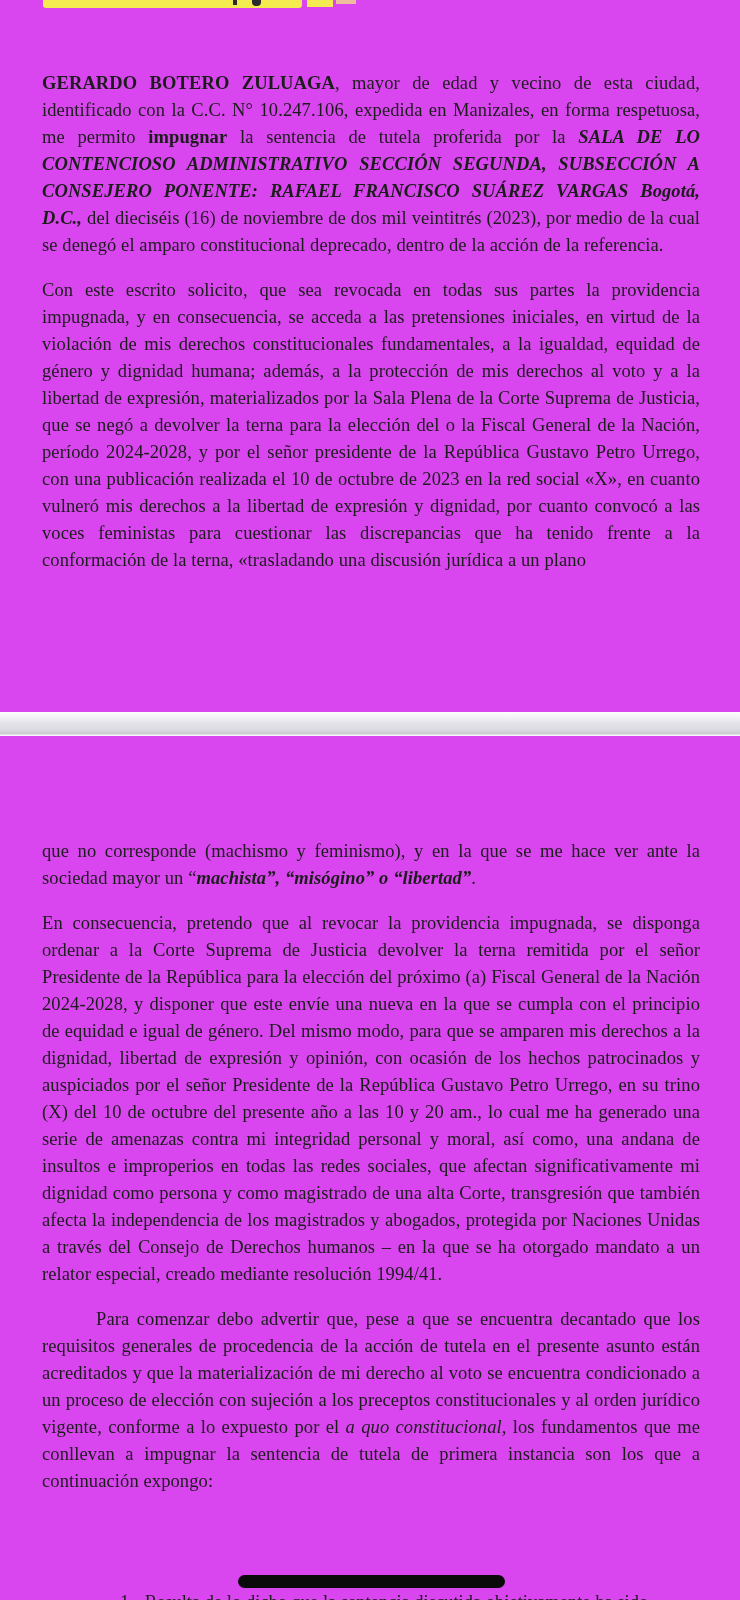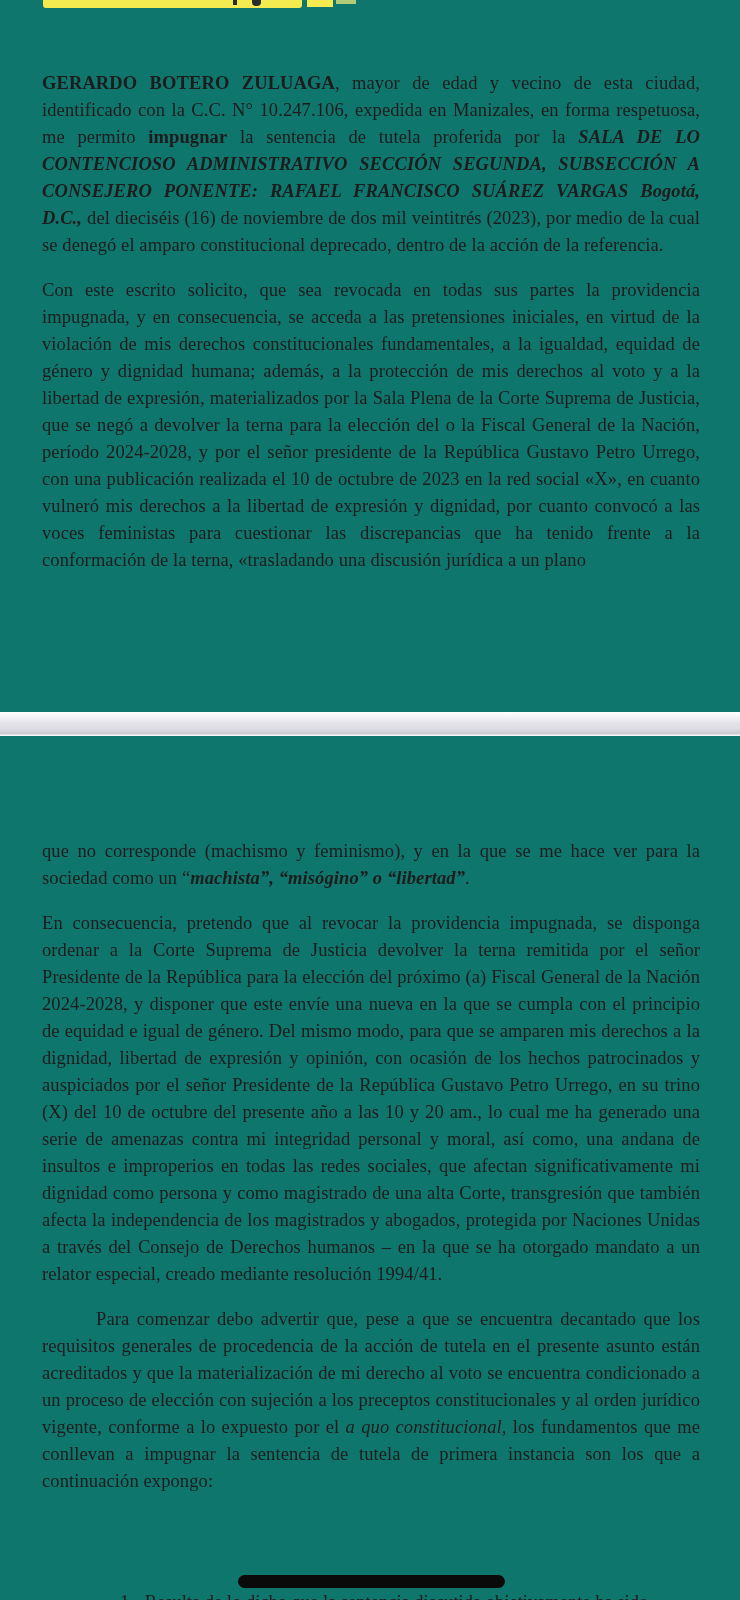--- a/index.html
+++ b/index.html
@@ -2,21 +2,21 @@
 <html><head>
 <meta charset="utf-8">
 <title>Document</title>
 <style>
   html,body{margin:0;padding:0;}
   body{
     width:740px;height:1600px;position:relative;background:#ffffff;
     font-family:"Liberation Serif","DejaVu Serif",serif;
     color:#1c1c1c;overflow:hidden;
   }
-  .viewer{position:absolute;inset:0;background:#0f766e;}
+  .viewer{position:absolute;inset:0;background:#d946ef;}
 
   
   .hl-main{position:absolute;left:43px;top:0;width:259px;height:8px;background:#f3eb4f;border-radius:0 0 3px 3px;}
   .hl-desc-p{position:absolute;left:233px;top:0;width:4px;height:5px;background:#2b2b2b;}
   .hl-desc-g{position:absolute;left:252px;top:0;width:9px;height:6px;background:#2b2b2b;border-radius:0 0 4px 4px;}
   .hl-2{position:absolute;left:307px;top:0;width:26px;height:7px;background:#f3eb4f;}
   .hl-3{position:absolute;left:336px;top:0;width:20px;height:4px;background:#f6f07a;opacity:.7;}
 
   
   .textblock{position:absolute;left:42px;right:40px;font-size:18.5px;line-height:27px;letter-spacing:.1px;}
@@ -54,21 +54,21 @@
   <div class="hl-3"></div>
 
   <div class="textblock page1-text">
     <p class="para noindent"><span class="b">GERARDO BOTERO ZULUAGA</span><span>, mayor de edad y vecino de esta ciudad, identificado con la C.C. N° 10.247.106, expedida en Manizales, en forma respetuosa, me permito </span><span class="b">impugnar</span><span> la sentencia de tutela proferida por la </span><span class="b i">SALA DE LO CONTENCIOSO ADMINISTRATIVO SECCIÓN SEGUNDA, SUBSECCIÓN A CONSEJERO PONENTE: RAFAEL FRANCISCO SUÁREZ VARGAS Bogotá, D.C.,</span><span> del dieciséis (16) de noviembre de dos mil veintitrés (2023), por medio de la cual se denegó el amparo constitucional deprecado, dentro de la acción de la referencia.</span></p>
     <p class="para noindent"><span>Con este escrito solicito, que sea revocada en todas sus partes la providencia impugnada, y en consecuencia, se acceda a las pretensiones iniciales, en virtud de la violación de mis derechos constitucionales fundamentales, a la igualdad, equidad de género y dignidad humana; además, a la protección de mis derechos al voto y a la libertad de expresión, materializados por la Sala Plena de la Corte Suprema de Justicia, que se negó a devolver la terna para la elección del o la Fiscal General de la Nación, período 2024-2028, y por el señor presidente de la República Gustavo Petro Urrego, con una publicación realizada el 10 de octubre de 2023 en la red social «X», en cuanto vulneró mis derechos a la libertad de expresión y dignidad, por cuanto convocó a las voces feministas para cuestionar las discrepancias que ha tenido frente a la conformación de la terna, «trasladando una discusión jurídica a un plano</span></p>
   </div>
 
   <div class="separator"></div>
 
   <div class="textblock page2-text">
-    <p class="para noindent"><span>que no corresponde (machismo y feminismo), y en la que se me hace ver para la sociedad como un “</span><span class="b i">machista”, “misógino” o “libertad”</span><span>.</span></p>
+    <p class="para noindent"><span>que no corresponde (machismo y feminismo), y en la que se me hace ver ante la sociedad mayor un “</span><span class="b i">machista”, “misógino” o “libertad”</span><span>.</span></p>
     <p class="para noindent"><span>En consecuencia, pretendo que al revocar la providencia impugnada, se disponga ordenar a la Corte Suprema de Justicia devolver la terna remitida por el señor Presidente de la República para la elección del próximo (a) Fiscal General de la Nación 2024-2028, y disponer que este envíe una nueva en la que se cumpla con el principio de equidad e igual de género. Del mismo modo, para que se amparen mis derechos a la dignidad, libertad de expresión y opinión, con ocasión de los hechos patrocinados y auspiciados por el señor Presidente de la República Gustavo Petro Urrego, en su trino (X) del 10 de octubre del presente año a las 10 y 20 am., lo cual me ha generado una serie de amenazas contra mi integridad personal y moral, así como, una andana de insultos e improperios en todas las redes sociales, que afectan significativamente mi dignidad como persona y como magistrado de una alta Corte, transgresión que también afecta la independencia de los magistrados y abogados, protegida por Naciones Unidas a través del Consejo de Derechos humanos – en la que se ha otorgado mandato a un relator especial, creado mediante resolución 1994/41.</span></p>
     <p class="para indent"><span>Para comenzar debo advertir que, pese a que se encuentra decantado que los requisitos generales de procedencia de la acción de tutela en el presente asunto están acreditados y que la materialización de mi derecho al voto se encuentra condicionado a un proceso de elección con sujeción a los preceptos constitucionales y al orden jurídico vigente, conforme a lo expuesto por el </span><span class="i">a quo constitucional,</span><span> los fundamentos que me conllevan a impugnar la sentencia de tutela de primera instancia son los que a continuación expongo:</span></p>
   </div>
 
   <div class="redaction"></div>
 
   <div class="clipped-line">
     <p>1.- Resulta de lo dicho que la sentencia discutida objetivamente ha sido</p>
   </div>
 

